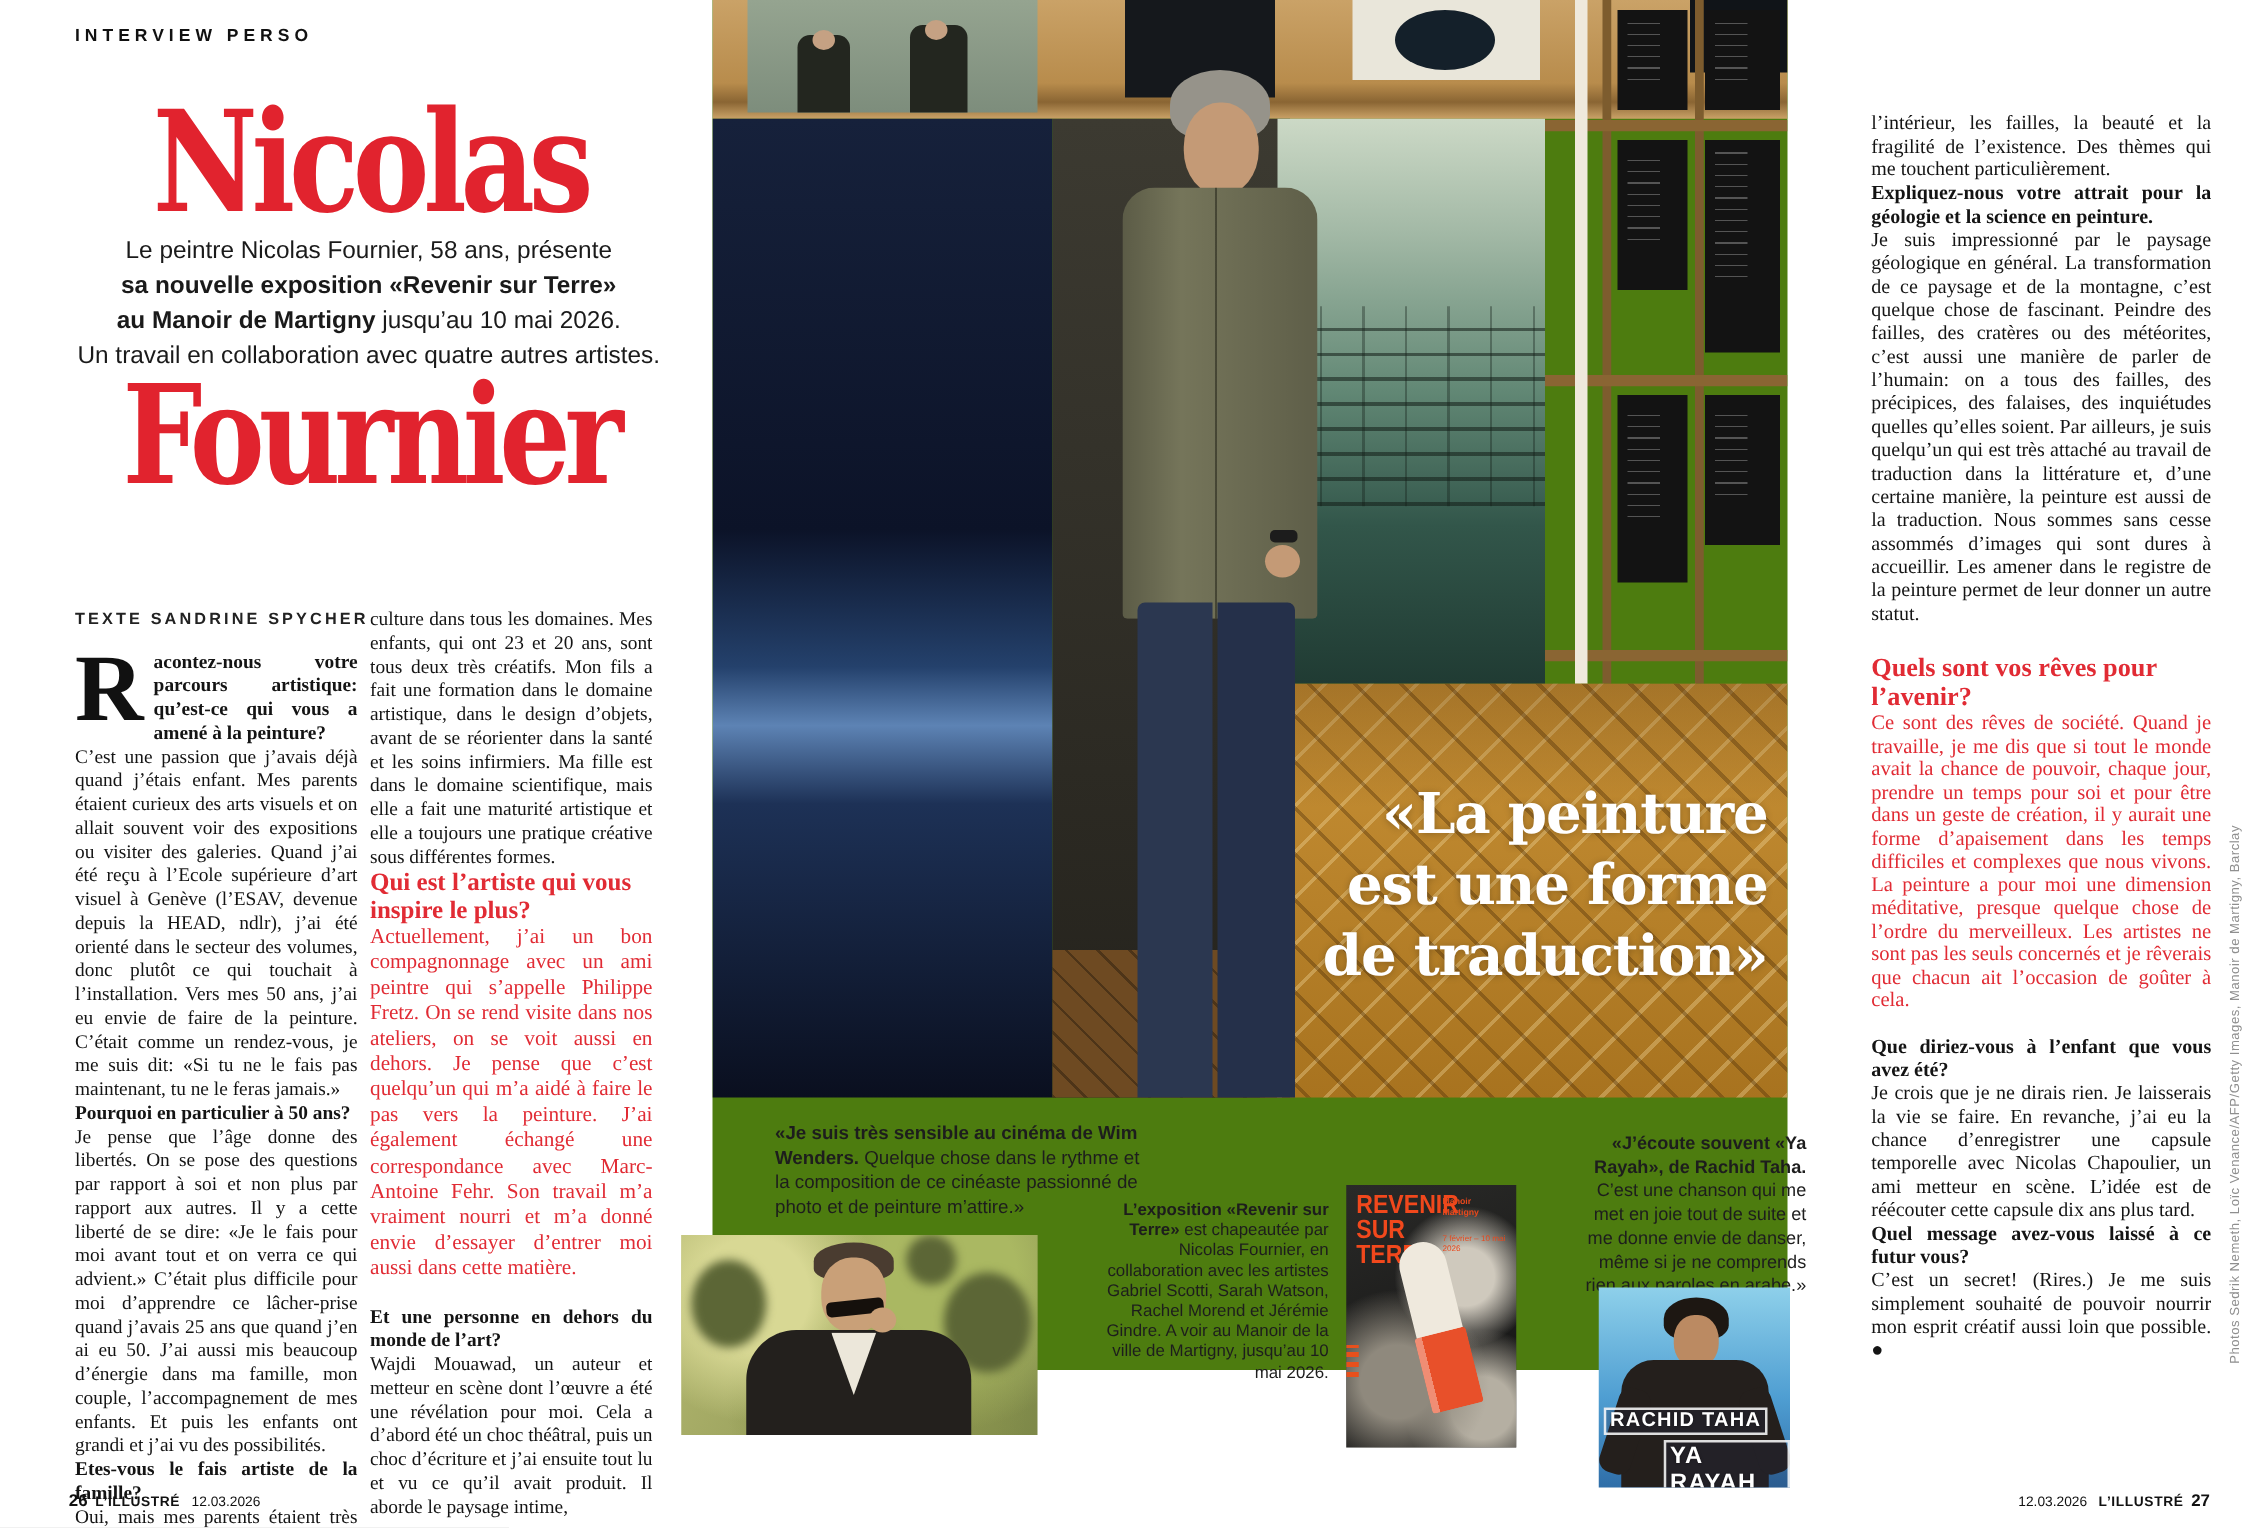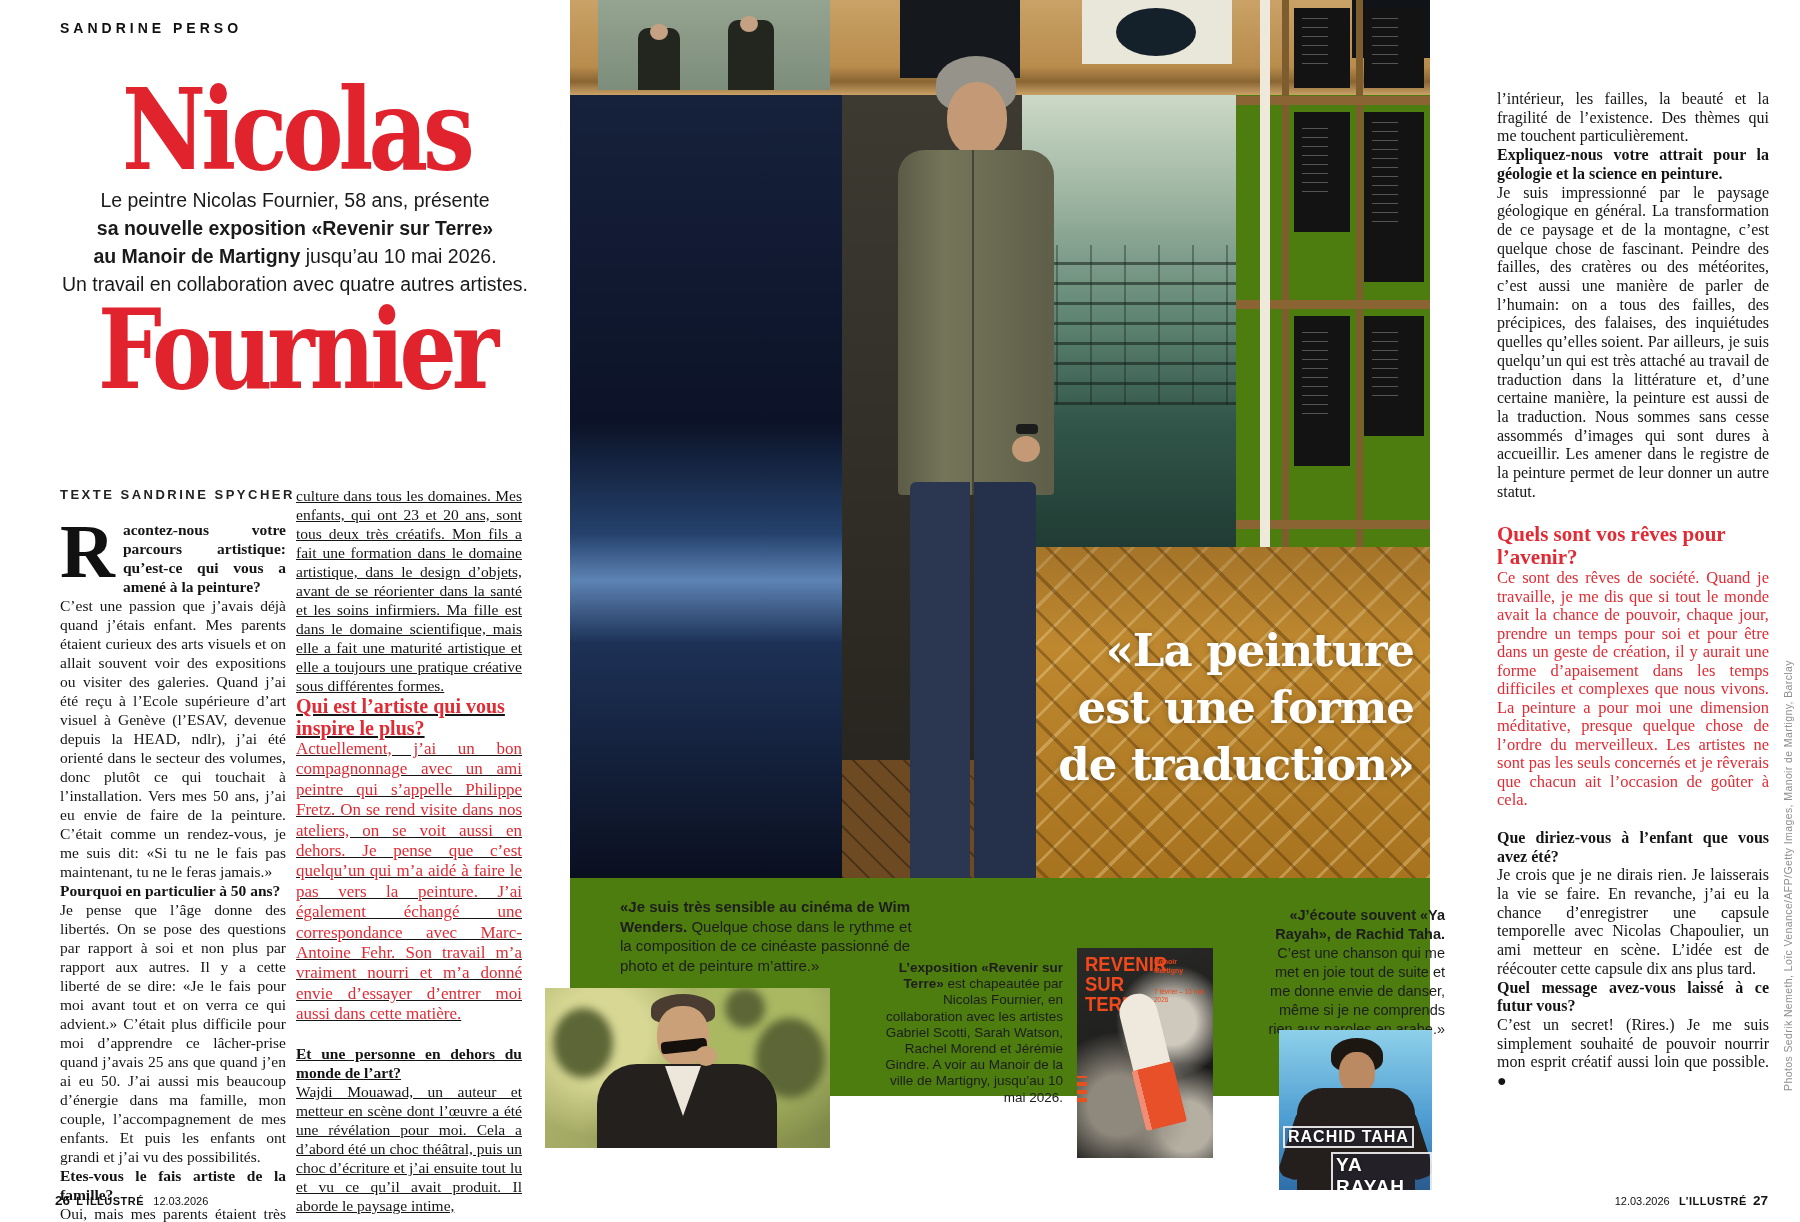--- a/index.html
+++ b/index.html
@@ -16,21 +16,21 @@
   .t2{top:284px;font-size:90px;}
   .intro{position:absolute;left:38px;top:186px;width:514px;text-align:center;
          font-family:"Liberation Sans",sans-serif;font-size:19.5px;line-height:28px;color:#1a1a1a;}
   .intro b{font-weight:700;}
   .byline{position:absolute;left:60px;top:487px;font-family:"Liberation Sans",sans-serif;
           font-weight:bold;font-size:13px;letter-spacing:2.5px;color:#222;}
 
   
   .col{position:absolute;text-align:justify;}
   .col1{left:60px;top:520px;width:226px;font-size:15.5px;line-height:19px;}
-  .col2{left:296px;top:486px;width:226px;font-size:15.5px;line-height:19px;text-decoration:underline;}
+  .col2{left:296px;top:486px;width:226px;font-size:15.5px;line-height:19px;}
   .col3{left:1497px;top:90px;width:272px;font-size:16px;line-height:18.7px;}
   .col p{margin:0;}
   .q{font-weight:bold;}
   .gap{margin-top:19px !important;}
   .sub-red{margin:15px 0 3px 0;font-weight:bold;color:#e12b34;font-size:20px;line-height:22px;text-align:left;}
   .col3 .sub-red{font-size:21px;line-height:23px;margin-top:22px;}
   .a-red{color:#e12b34;}
   .col2 .a-red{font-size:17px;line-height:20.4px;}
   .col3 .a-red{font-size:16.5px;line-height:18.5px;}
   .dropcap{float:left;font-family:"Liberation Serif",serif;font-weight:bold;
@@ -149,21 +149,21 @@
   .f-left{left:55px;}
   .f-right{right:32px;}
   .credit{position:absolute;right:6px;top:660px;writing-mode:vertical-rl;transform:rotate(180deg);
           font-family:"Liberation Sans",sans-serif;font-size:10.5px;letter-spacing:.4px;color:#8f8f8f;}
 </style>
 </head>
 <body>
 
 <div class="spread">
 
-  <div class="kicker">SANDRINE PERSO</div>
+  <div class="kicker">INTERVIEW PERSO</div>
   <div class="bigtitle t1">Nicolas</div>
   <div class="intro">
     <span>Le peintre Nicolas Fournier, 58 ans, présente</span><br>
     <b>sa nouvelle exposition «Revenir sur Terre»</b><br>
     <b>au Manoir de Martigny</b><span> jusqu’au 10 mai 2026.</span><br>
     <span>Un travail en collaboration avec quatre autres artistes.</span>
   </div>
   <div class="bigtitle t2">Fournier</div>
   <div class="byline">TEXTE SANDRINE SPYCHER</div>
 

